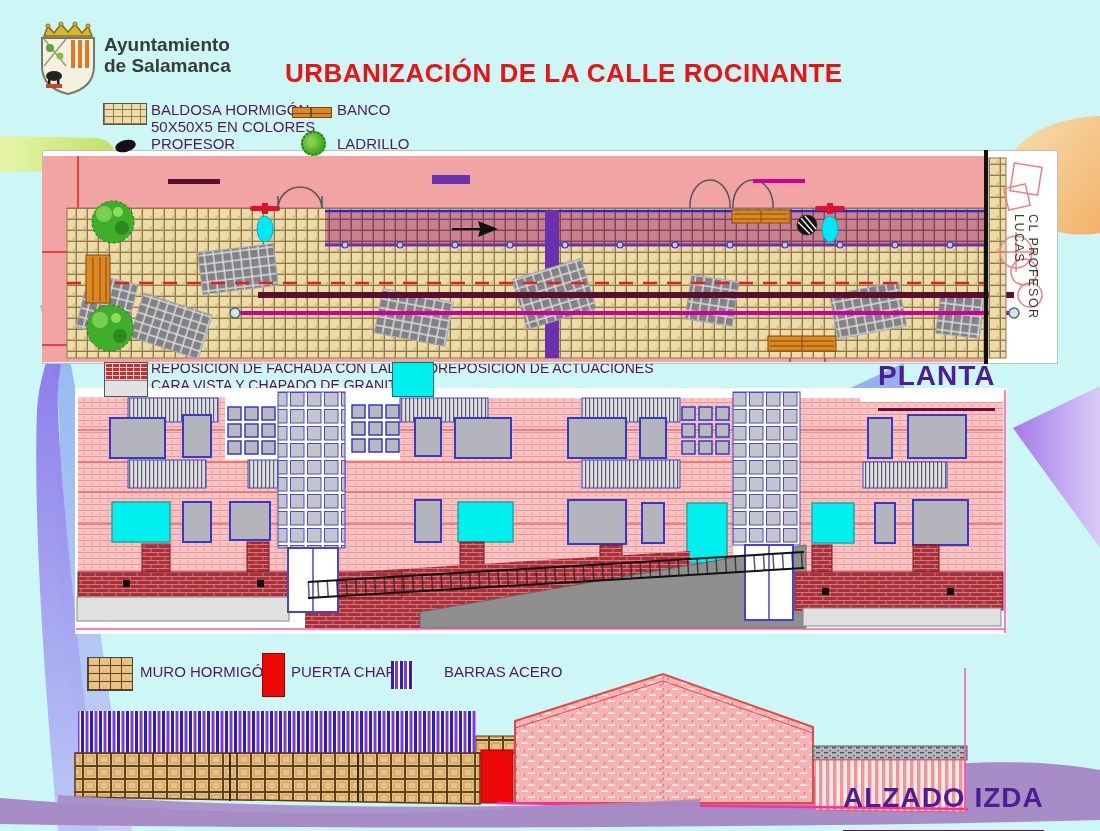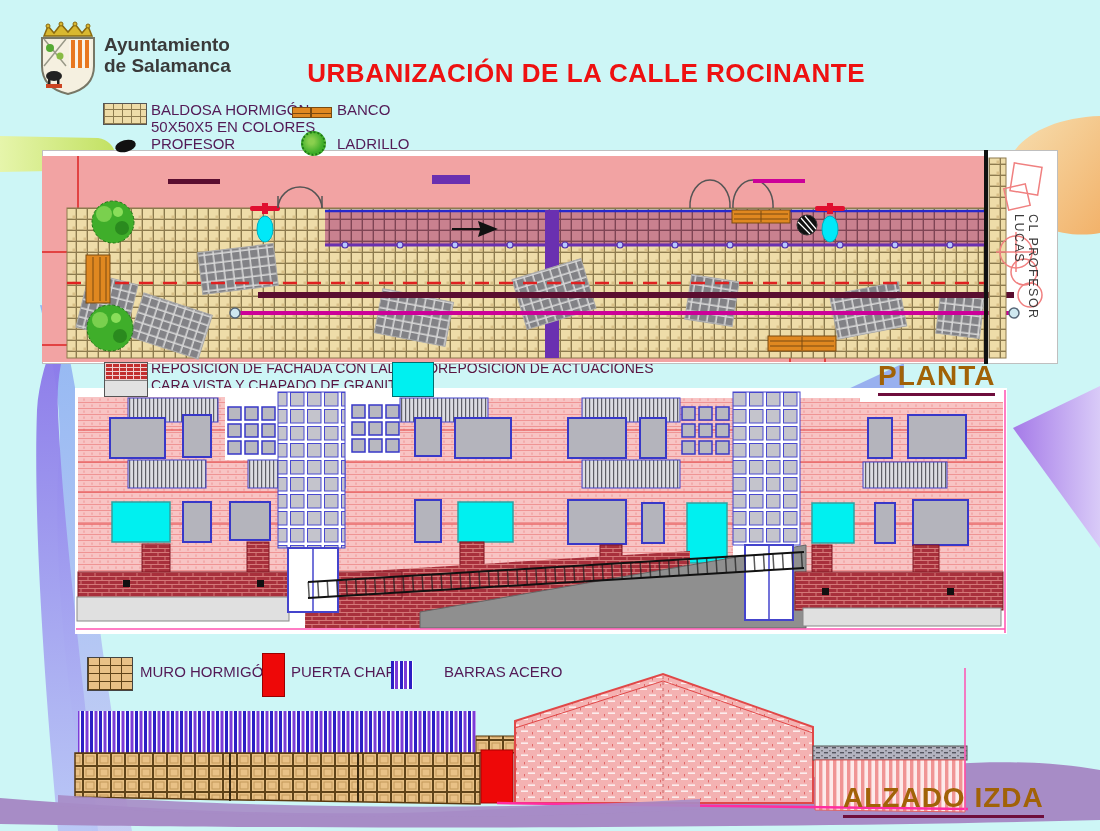--- a/index.html
+++ b/index.html
@@ -1,26 +1,26 @@
 <!DOCTYPE html>
 <html><head>
 <meta charset="utf-8">
 <style>
   html,body{margin:0;padding:0;background:#9aa;}
   .slide{position:relative;width:1100px;height:831px;overflow:hidden;
          background:#cdf6f6;font-family:Liberation Sans, sans-serif;}
   .t{position:absolute;white-space:nowrap;color:#531a56;font-size:15px;line-height:1.1;}
   .cad{position:absolute;white-space:nowrap;color:#5a1440;font-size:15px;line-height:1.1;}
   .small{font-size:14px;}
-  .biglabel{position:absolute;white-space:nowrap;color:#a16207;font-size:28px;font-weight:800;
-            border-bottom:3px solid #6e0d3c;padding-bottom:1px;letter-spacing:1px;z-index:4;}
+  .biglabel{position:absolute;white-space:nowrap;color:#4c1d95;font-size:28px;font-weight:800;
+            border-bottom:3px solid #6e0d3c;padding-bottom:16px;letter-spacing:1px;z-index:4;}
   .org{position:absolute;white-space:nowrap;color:#3a3a3a;font-size:19px;font-weight:700;}
   .title1{position:absolute;left:225px;top:30px;width:820px;text-align:center;
           color:#6e0d3c;font-size:22px;font-weight:800;letter-spacing:.3px;z-index:3;}
-  .title2{position:absolute;left:285px;top:58px;width:580px;text-align:right;
+  .title2{position:absolute;left:285px;top:58px;width:580px;text-align:left;
           color:#ee1111;font-size:26px;font-weight:800;letter-spacing:.5px;z-index:3;}
   .sw{position:absolute;z-index:3;}
   .vtext{position:absolute;writing-mode:vertical-rl;color:#3a3a3a;font-size:12.5px;
          letter-spacing:1.5px;z-index:3;}
   svg.layer{position:absolute;z-index:1;}
   .z0{z-index:0;} .z2{z-index:2;} .z3{z-index:5;pointer-events:none;}
 </style>
 </head>
 <body>
 

